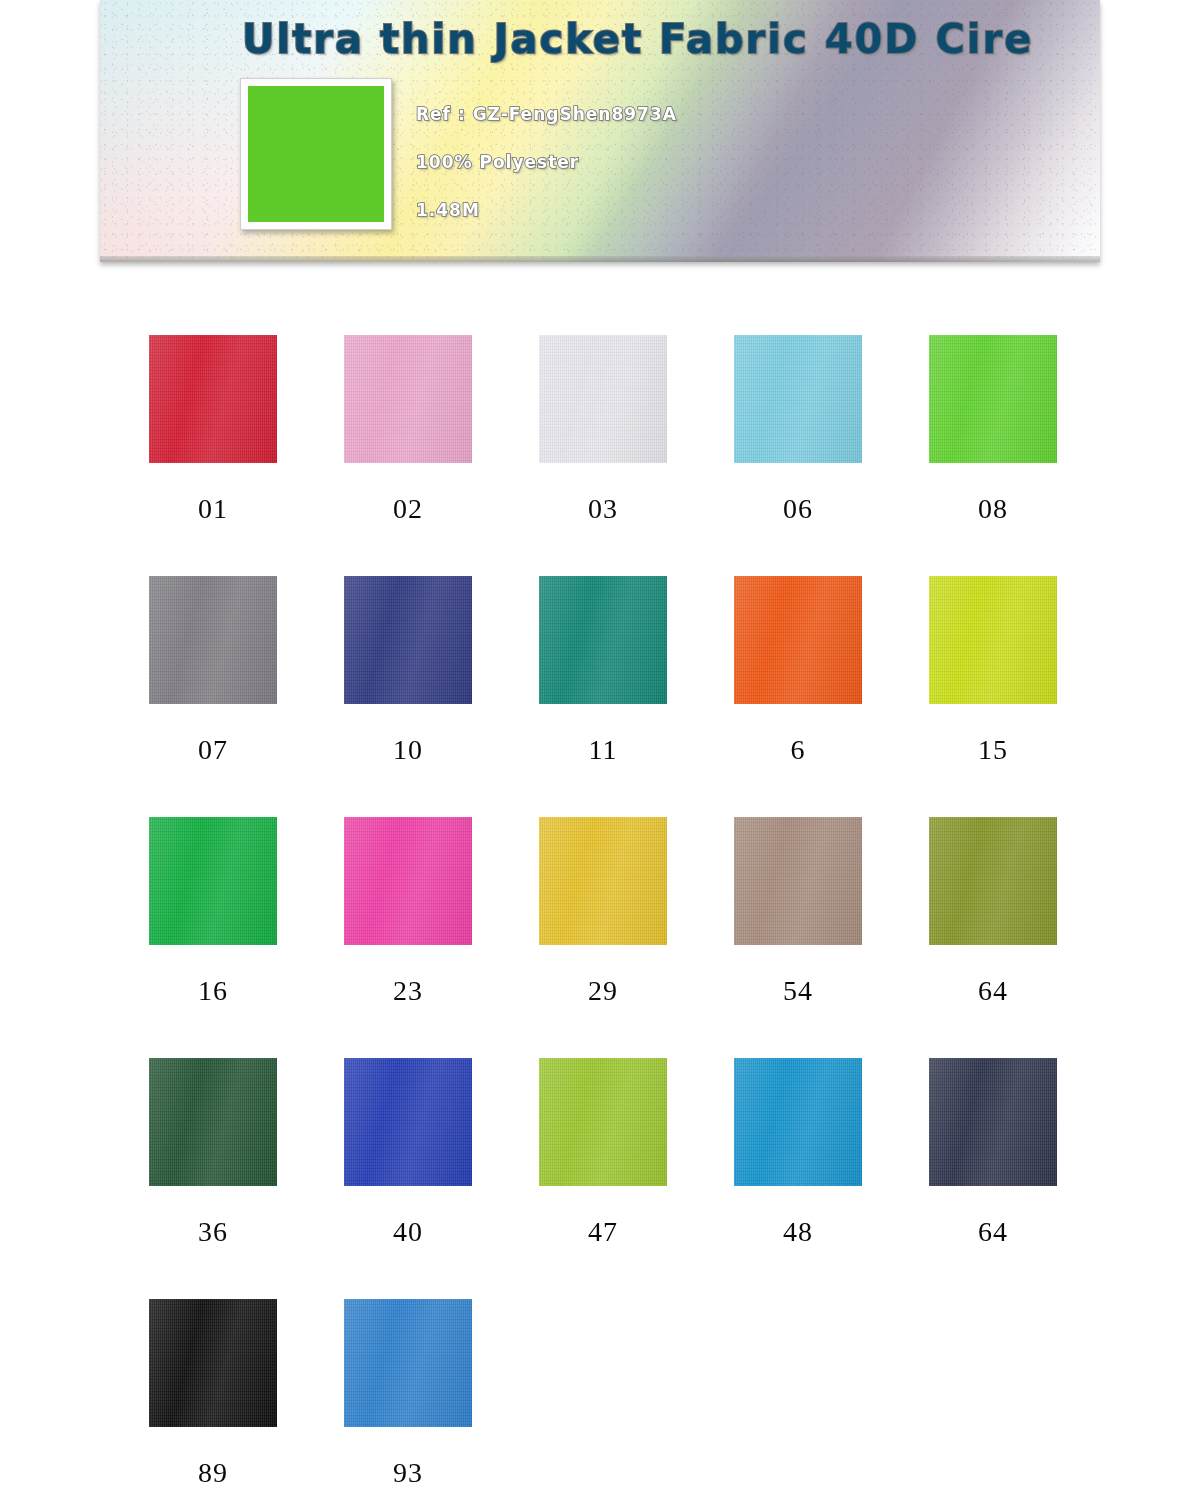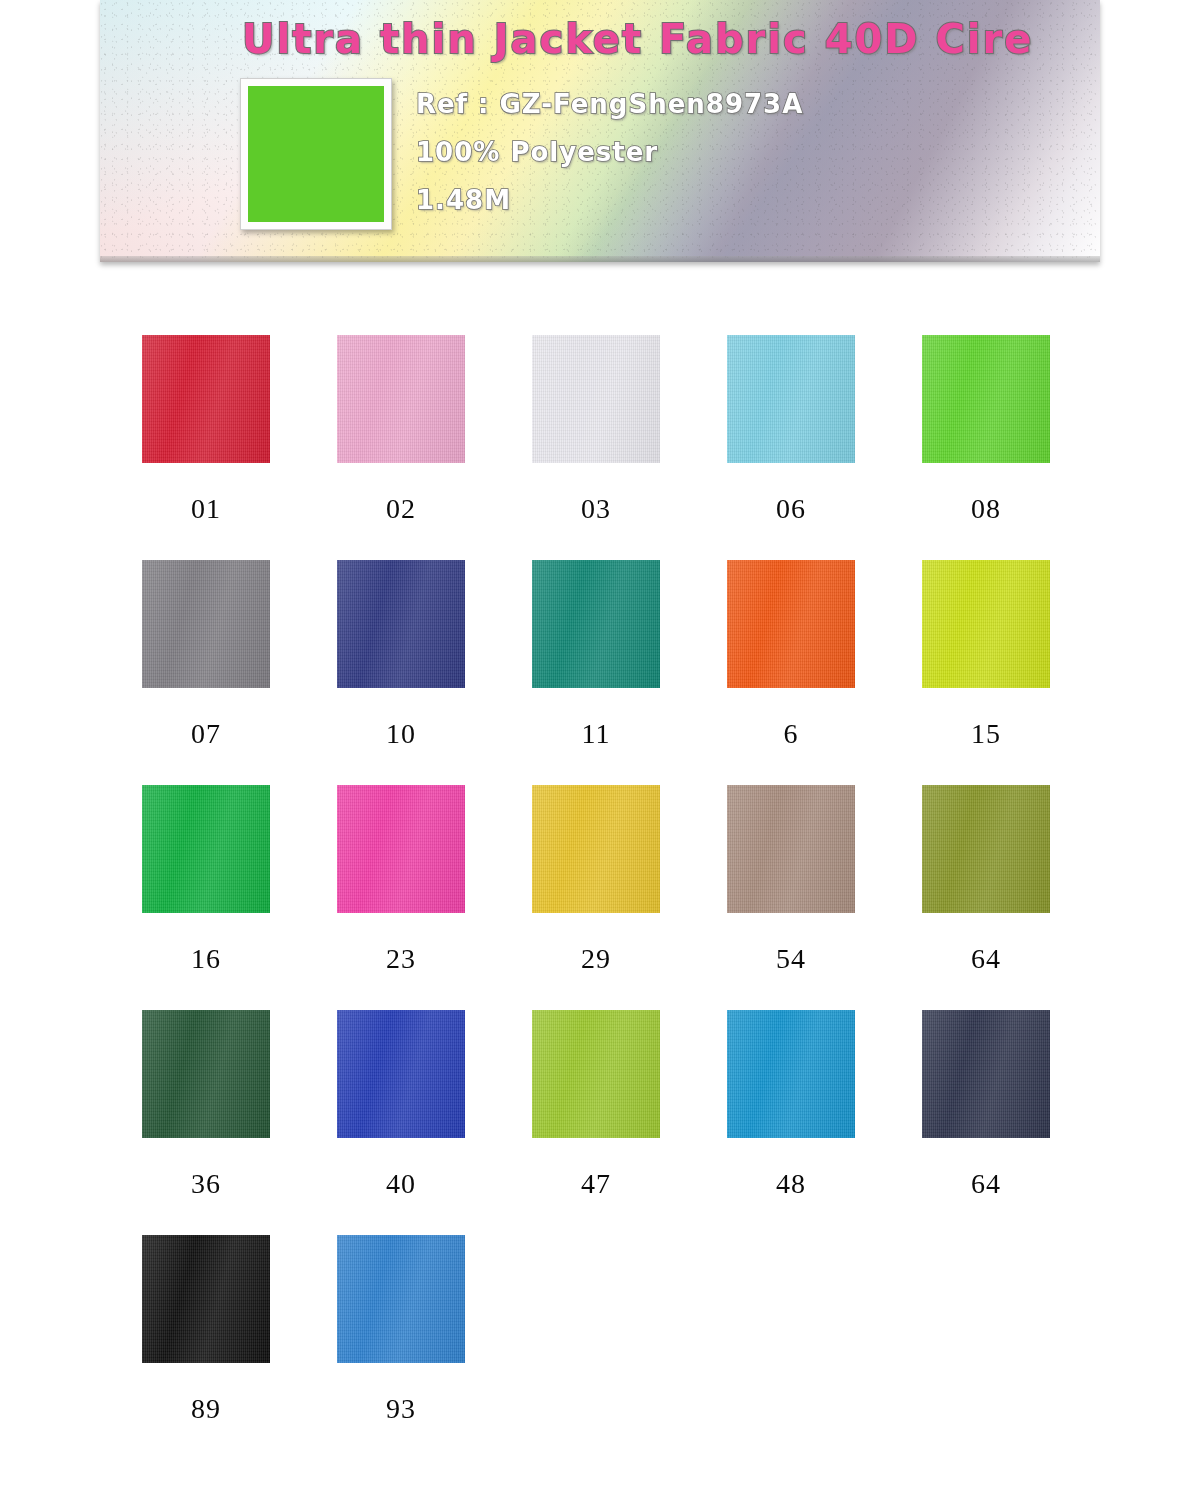--- a/index.html
+++ b/index.html
@@ -90,21 +90,21 @@
   }
 
   .banner-title {
     position: absolute;
     left: 142px;
     top: 16px;
     font-family: "DejaVu Sans", sans-serif;
     font-weight: bold;
     font-size: 40px;
     letter-spacing: 2px;
-    color: #ec4899;
+    color: #0c4a6e;
     -webkit-text-stroke: 2px #6d6d6d;
     paint-order: stroke fill;
     white-space: nowrap;
     text-shadow: 2px 2px 2px rgba(120,120,120,0.45);
     text-align: center;
   }
 
   .sample-frame {
     position: absolute;
     left: 140px;
@@ -117,45 +117,45 @@
     box-shadow: 2px 3px 5px rgba(0,0,0,0.30);
   }
   .sample-swatch {
     width: 100%;
     height: 100%;
   }
 
   .spec-list {
     position: absolute;
     left: 316px;
-    top: 80px;
+    top: 90px;
     font-family: "DejaVu Sans", sans-serif;
     font-weight: bold;
-    font-size: 26px;
+    font-size: 17px;
     letter-spacing: 1px;
     line-height: 48px;
     color: #ffffff;
     -webkit-text-stroke: 1.6px #6d6d6d;
     paint-order: stroke fill;
     white-space: nowrap;
     text-shadow: 1.5px 1.5px 2px rgba(130,130,130,0.5);
   }
   .spec-line { display: block; }
 
   
   .grid {
     position: absolute;
-    left: 97px;
+    left: 104px;
     top: 300px;
     width: 1000px;
     display: grid;
     grid-template-columns: repeat(5, 195px);
     justify-content: start;
     padding-left: 45px;
-    row-gap: 0px;
+    row-gap: 16px;
   }
   .cell {
     width: 195px;
     height: 225px;
     display: flex;
     flex-direction: column;
     align-items: flex-start;
   }
   .chip {
     width: 128px;

